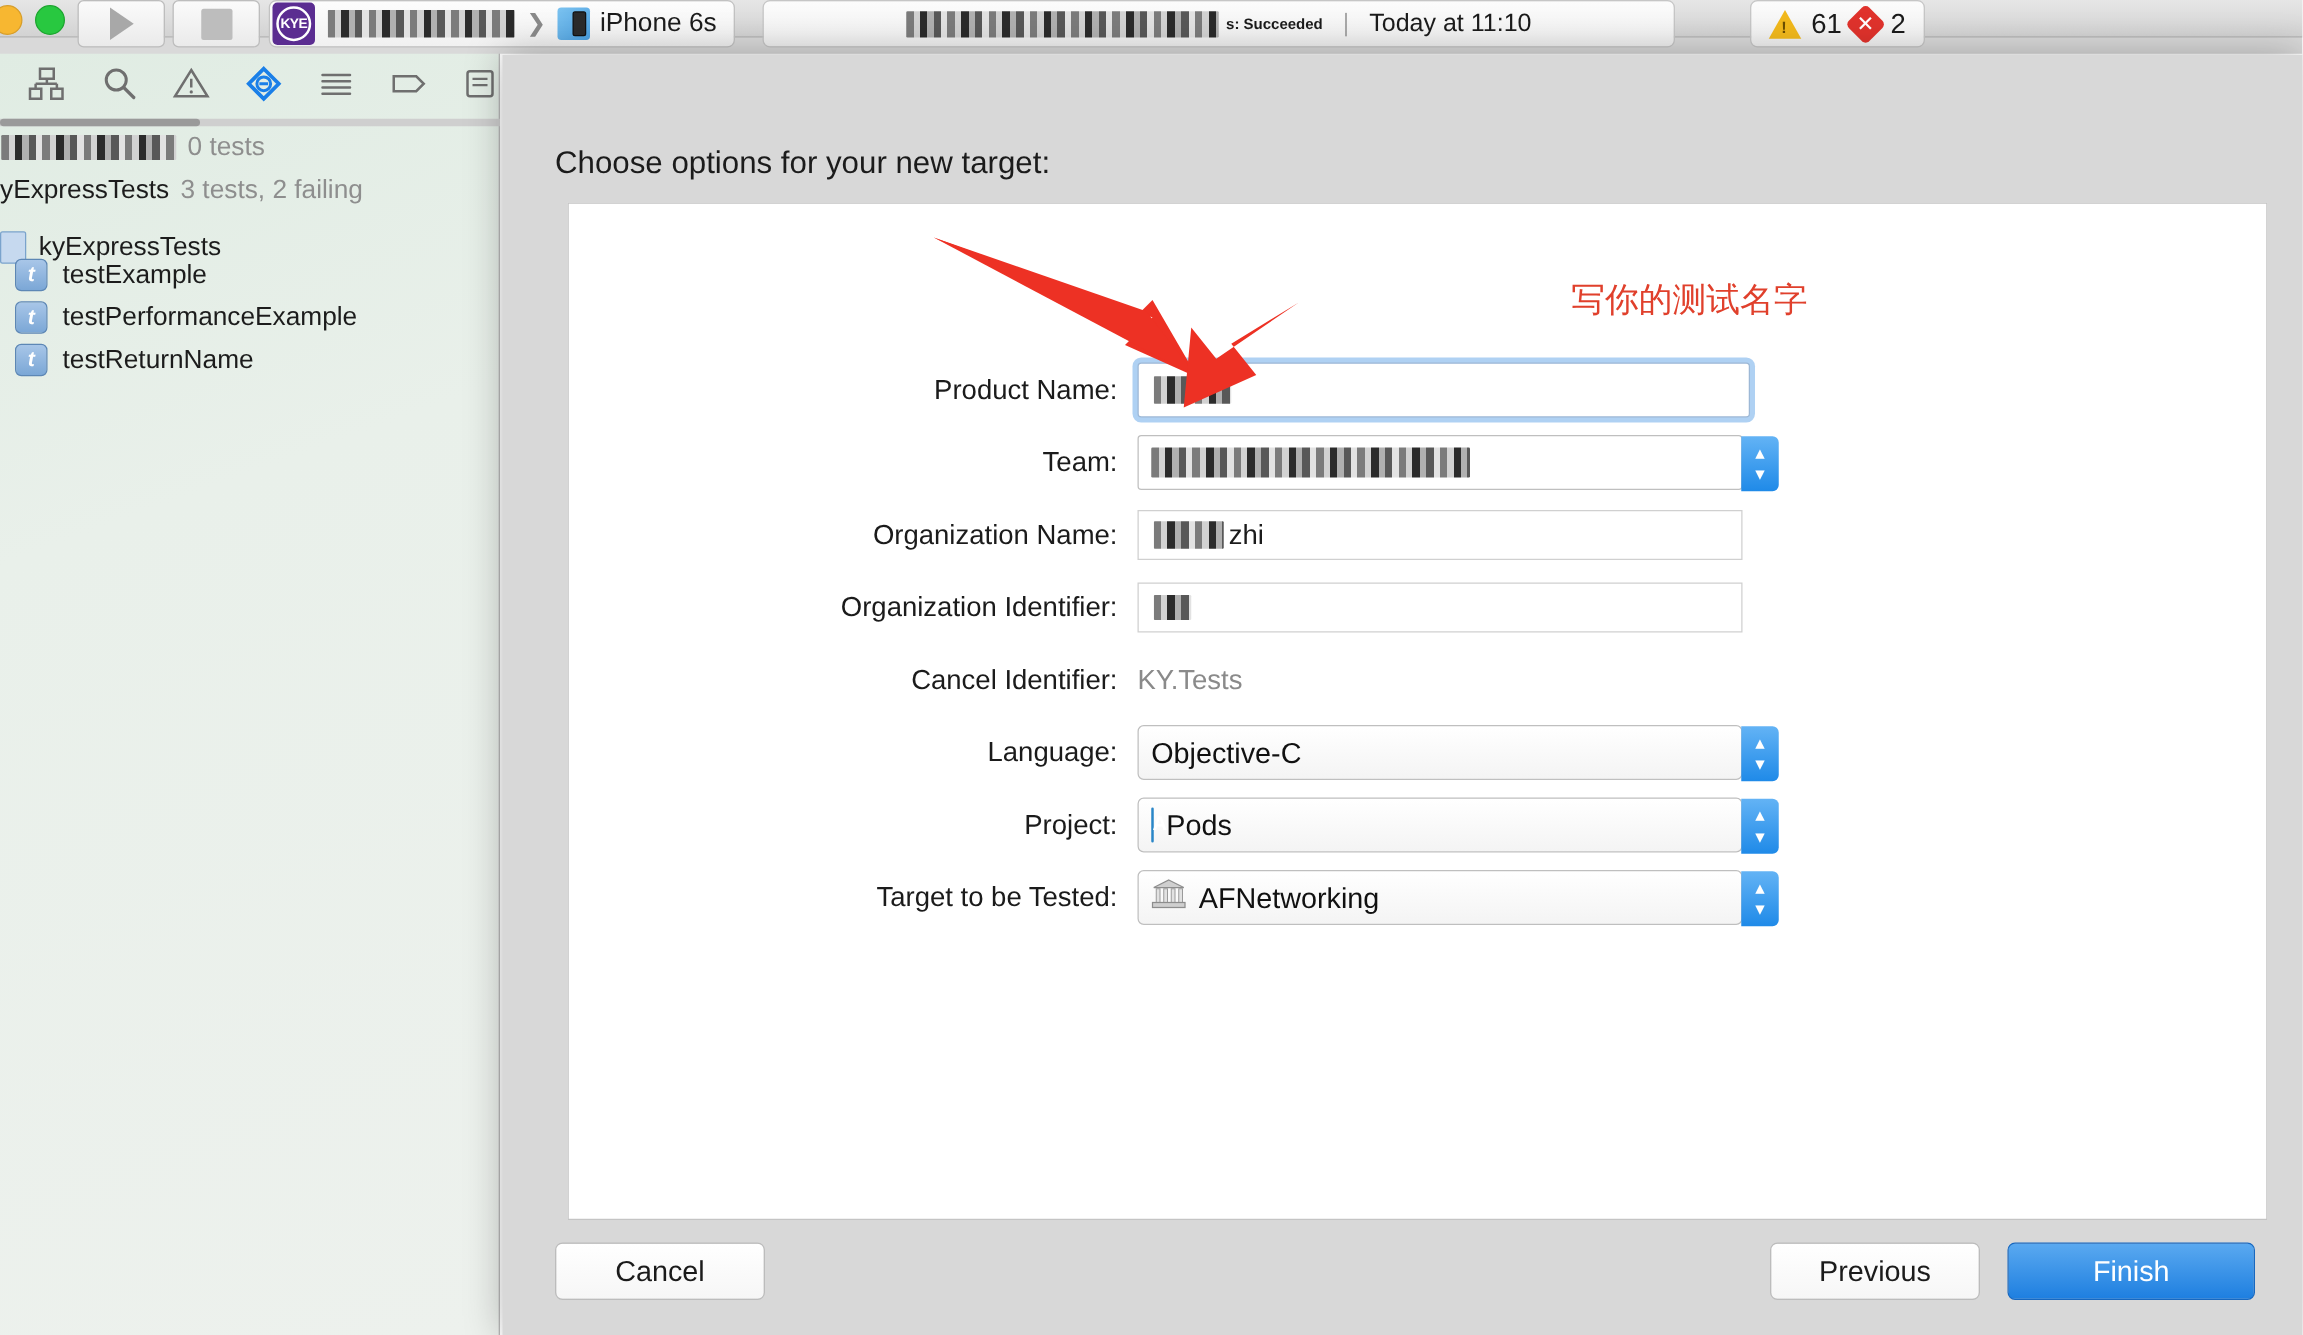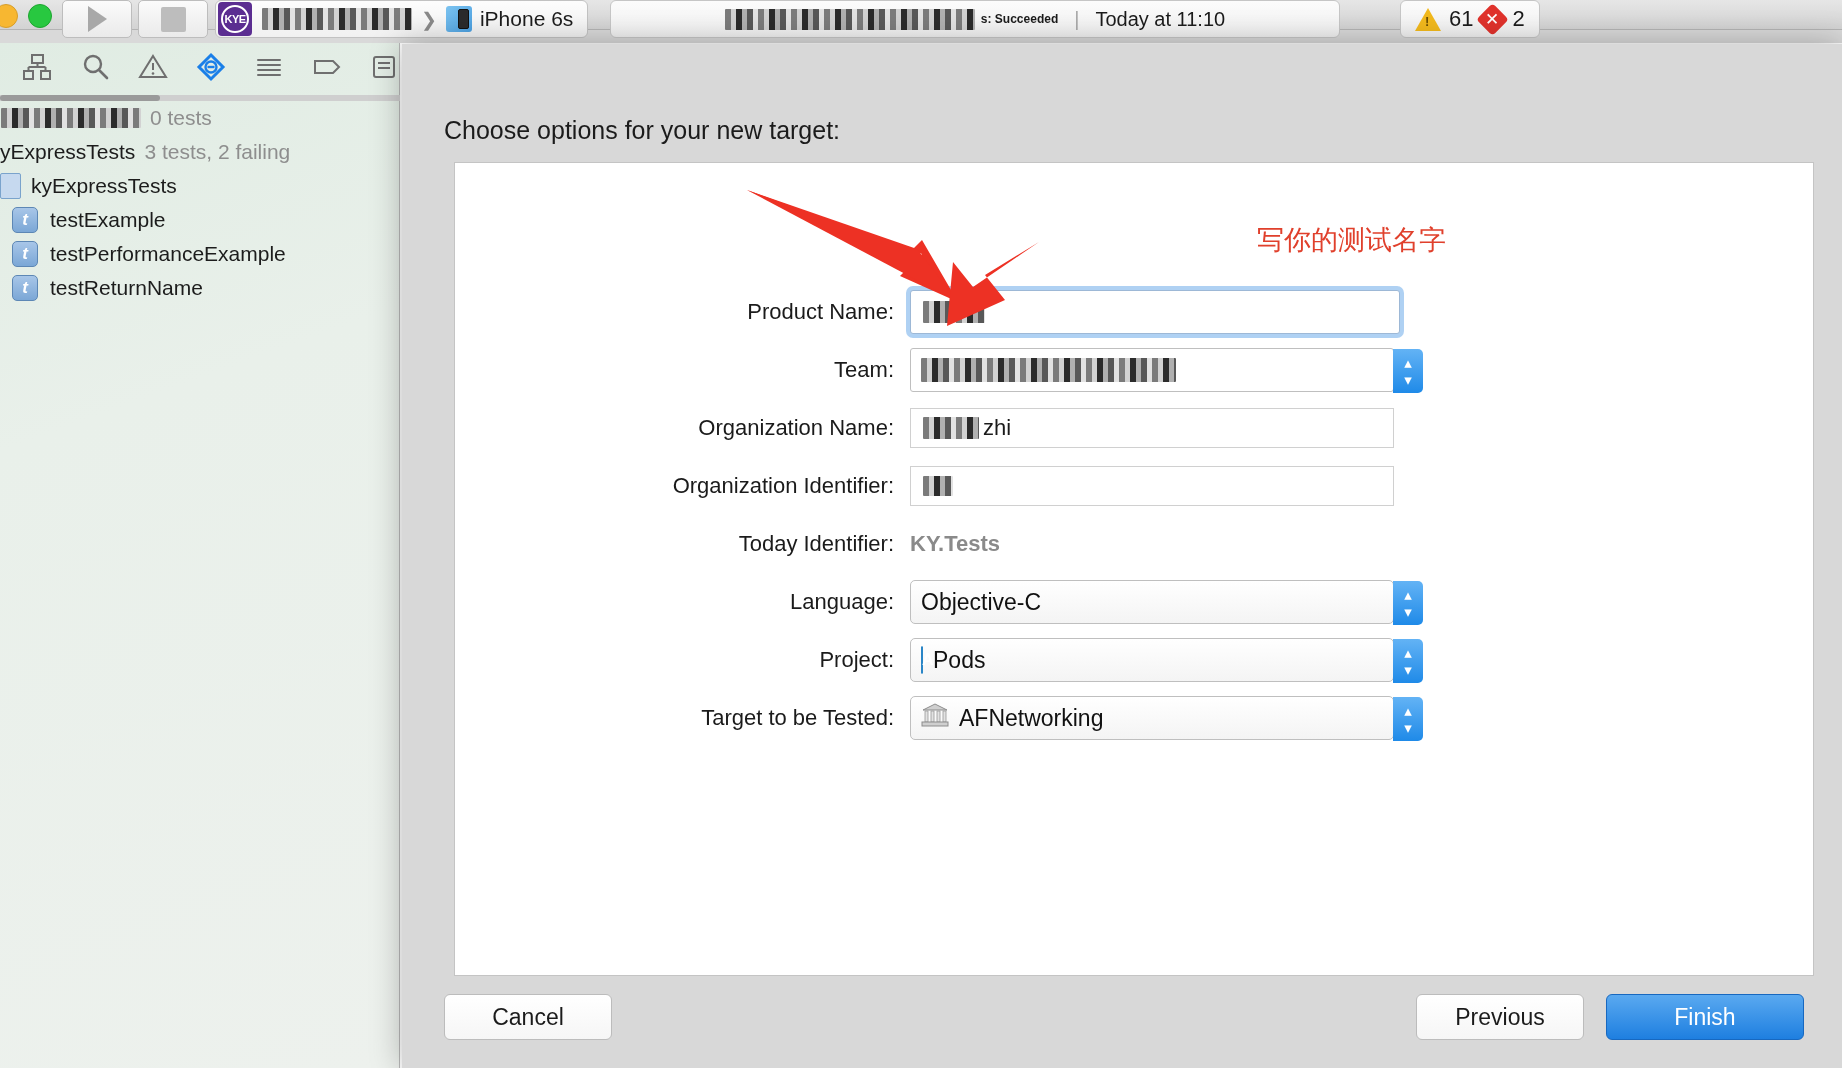--- a/index.html
+++ b/index.html
@@ -230,21 +230,21 @@
     display: flex; align-items: center; padding: 0 12px;
   }
   
   .tf-plain {
     width: 484px; height: 40px;
     background: #fff; border: 1px solid #d0d0d0;
     display: flex; align-items: center; padding: 0 12px;
     font-size: 22px; color: #1b1b1b;
   }
   .tf-static {
-    font-size: 22px; color: #8a8a8a; display:flex; align-items:center; height:44px;font-weight:bold;
+    font-size: 22px; color: #8a8a8a; display:flex; align-items:center; height:44px;
   }
 
   
   .popup {
     width: 484px; height: 44px;
     background: linear-gradient(to bottom,#ffffff,#f4f4f4);
     border: 1px solid #bfbfbf; border-radius: 5px;
     display: flex; align-items: center; padding: 0 10px;
     font-size: 23px; color: #111;
     position: relative;
@@ -409,21 +409,21 @@
       <div class="nav-row" style="top:58px; padding-left:1px;">
         <span class="redact" style="width:140px;height:20px;margin-left:0px;"></span>
         <span class="count">0 tests</span>
       </div>
 
       <div class="nav-row" style="top:92px; padding-left:0px;">
         <span>yExpressTests</span>
         <span class="count">3 tests, 2 failing</span>
       </div>
 
-      <div class="nav-row" style="top:126px; padding-left:0px;">
+      <div class="nav-row" style="top:138px; padding-left:0px;">
         <div class="file-icon"></div>
         <span>kyExpressTests</span>
       </div>
 
       <div class="nav-row" style="top:160px; padding-left:12px;">
         <div class="t-icon">t</div>
         <span>testExample</span>
       </div>
 
       <div class="nav-row" style="top:194px; padding-left:12px;">
@@ -482,21 +482,21 @@
           <div class="row">
             <div class="row-label">Organization Identifier:</div>
             <div class="ctl">
               <div class="tf-plain">
                 <span class="redact" style="width:30px;height:20px;"></span>
               </div>
             </div>
           </div>
 
           <div class="row">
-            <div class="row-label">Today Identifier:</div>
+            <div class="row-label">Cancel Identifier:</div>
             <div class="ctl">
               <div class="tf-static">KY.Tests</div>
             </div>
           </div>
 
           <div class="row">
             <div class="row-label">Language:</div>
             <div class="ctl">
               <div class="popup">
                 <span>Objective-C</span>

